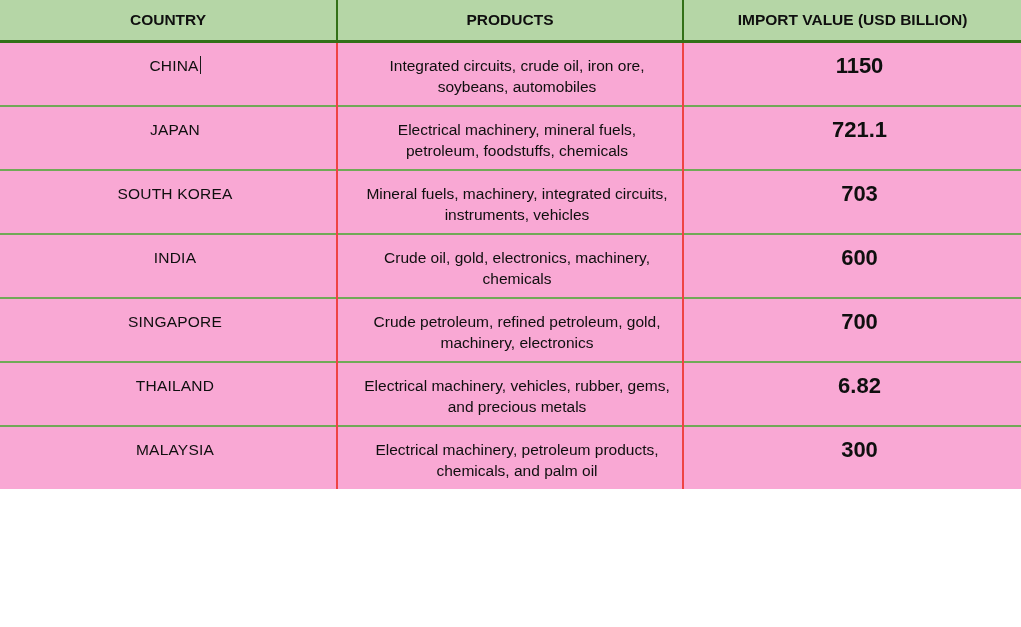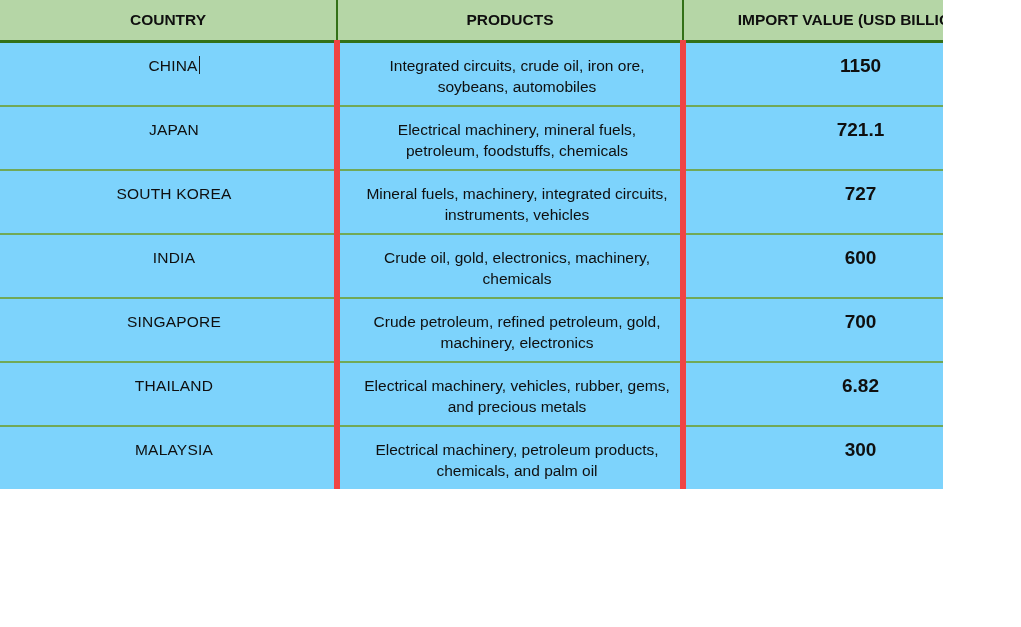--- a/index.html
+++ b/index.html
@@ -1,18 +1,18 @@
 <!DOCTYPE html>
 <html><head>
 <meta charset="utf-8">
 <style>
   * { margin: 0; padding: 0; box-sizing: border-box; }
   html, body { background: #ffffff; }
   .page {
-    width: 943px;
+    width: 1021px;
     height: 627px;
     overflow: hidden;
     position: relative;
     font-family: "Liberation Sans", sans-serif;
     color: #0f0f0f;
     background: #ffffff;
   }
   table.imports {
     width: 1021px;
     border-collapse: collapse;
@@ -25,32 +25,32 @@
     font-weight: bold;
     font-size: 15.5px;
     text-align: center;
     vertical-align: middle;
     padding: 0 6px;
     border-bottom: 3px solid #337018;
   }
   thead th + th { border-left: 2px solid #337018; margin-left: 22px; }
   
   tbody td {
-    background: #7dd3fc;
+    background: #f9a8d4;
     vertical-align: top;
     text-align: center;
     font-size: 15.5px;
     line-height: 21px;
     padding: 12px 10px 8px 24px;
   }
-  tbody td + td { border-left: 6px solid #ef4444; }
+  tbody td + td { border-left: 2px solid #ef4444; }
   tbody tr + tr td { border-top: 2px solid #71a957; }
   tbody tr { height: 63px; }
   td.cell-country { font-size: 15.5px; letter-spacing: 0.2px; }
-  td.cell-value { font-weight: bold; font-size: 19px; }
+  td.cell-value { font-weight: bold; font-size: 22px; }
   
   .caret {
     display: inline-block;
     width: 1px;
     height: 18px;
     background: #1a1a1a;
     margin-left: 1px;
     vertical-align: text-bottom;
   }
 </style>
@@ -78,21 +78,21 @@
         <td class="cell-value">1150</td>
       </tr>
       <tr>
         <td class="cell-country">JAPAN</td>
         <td class="cell-products">Electrical machinery, mineral fuels, petroleum, foodstuffs, chemicals</td>
         <td class="cell-value">721.1</td>
       </tr>
       <tr>
         <td class="cell-country">SOUTH KOREA</td>
         <td class="cell-products">Mineral fuels, machinery, integrated circuits, instruments, vehicles</td>
-        <td class="cell-value">727</td>
+        <td class="cell-value">703</td>
       </tr>
       <tr>
         <td class="cell-country">INDIA</td>
         <td class="cell-products">Crude oil, gold, electronics, machinery, chemicals</td>
         <td class="cell-value">600</td>
       </tr>
       <tr>
         <td class="cell-country">SINGAPORE</td>
         <td class="cell-products">Crude petroleum, refined petroleum, gold, machinery, electronics</td>
         <td class="cell-value">700</td>

